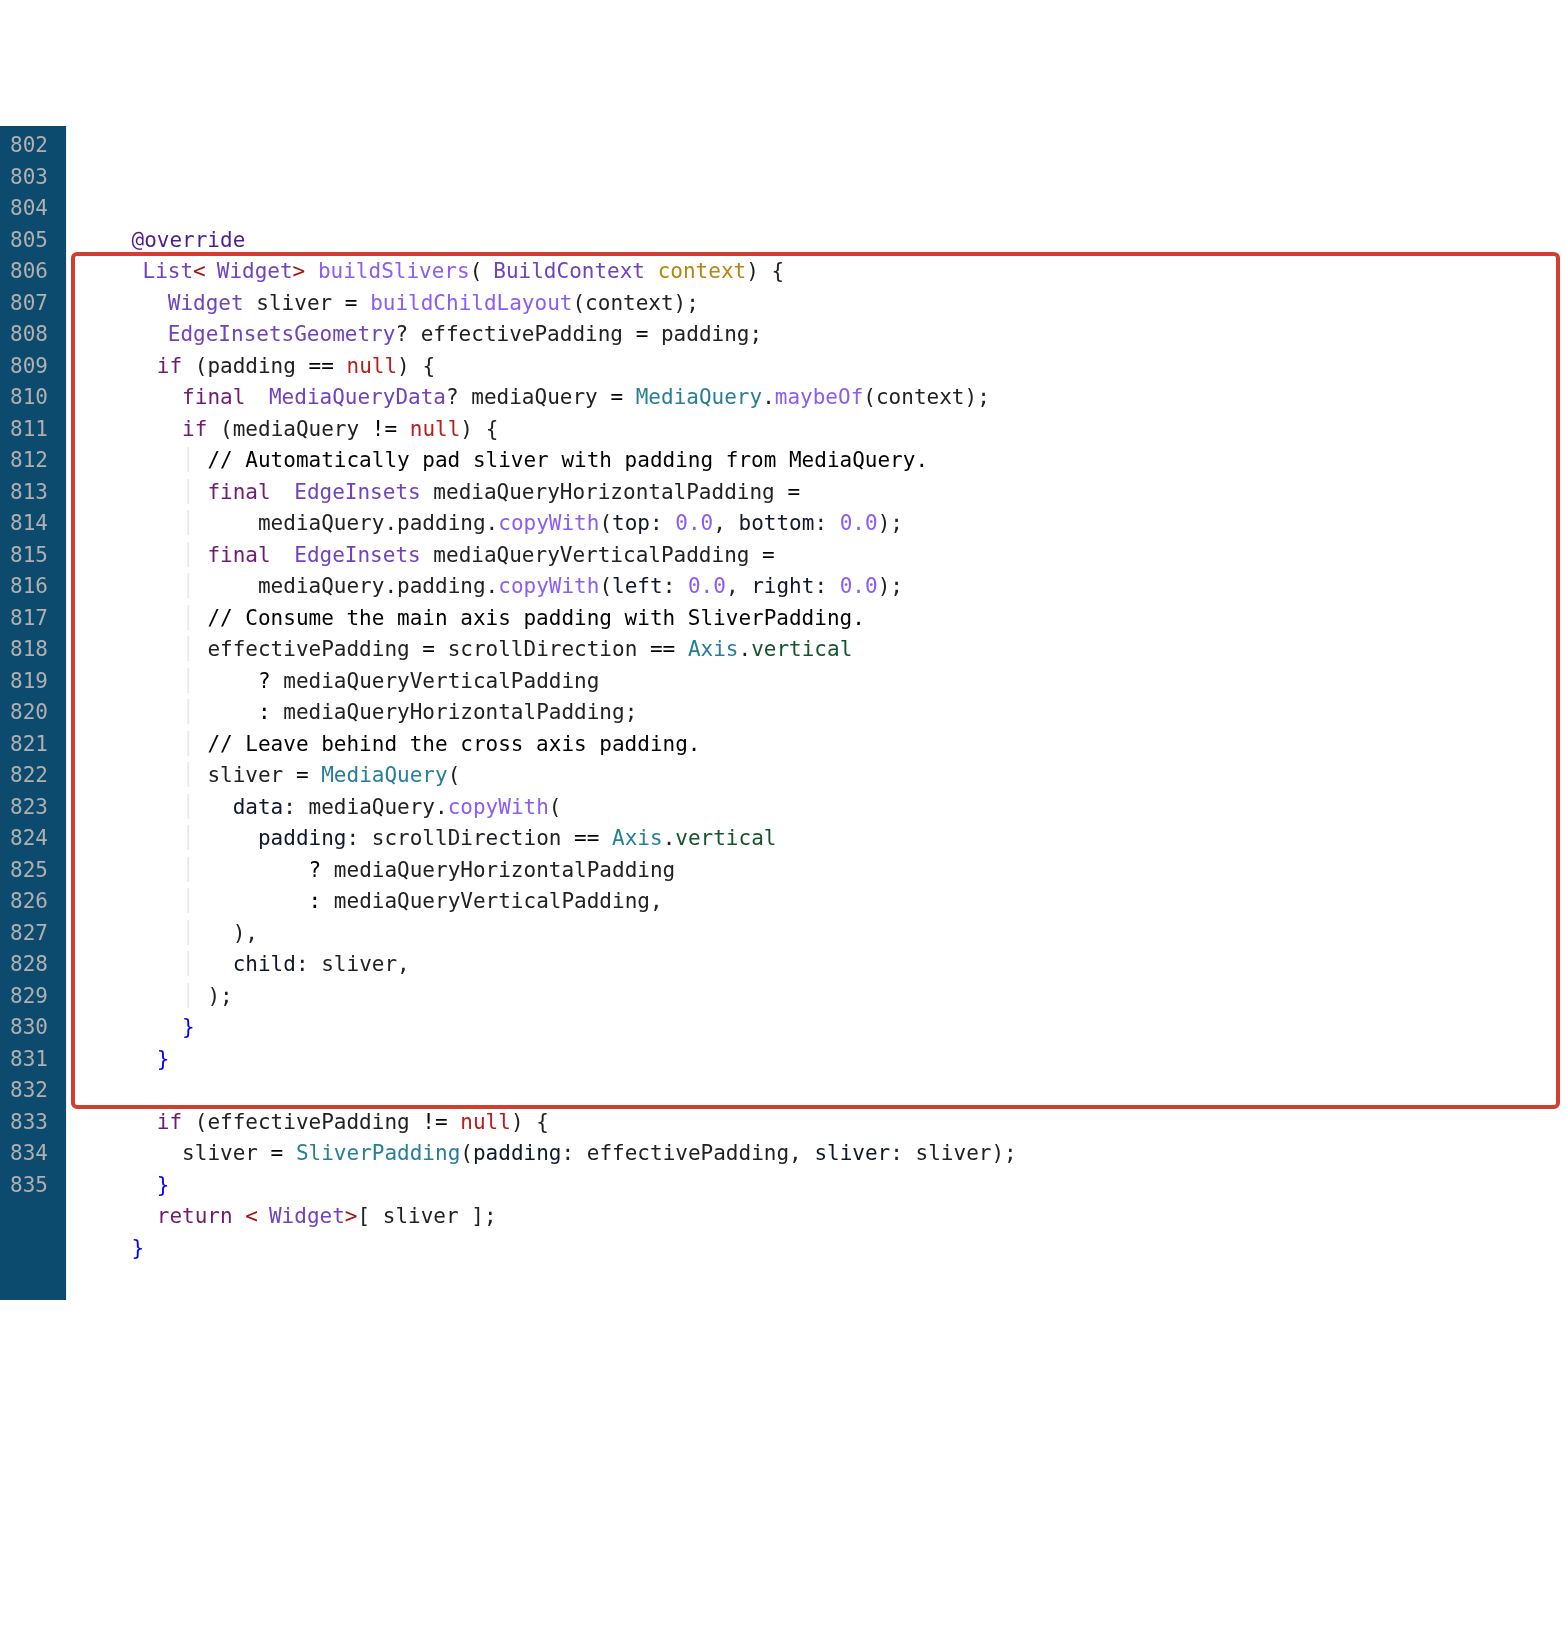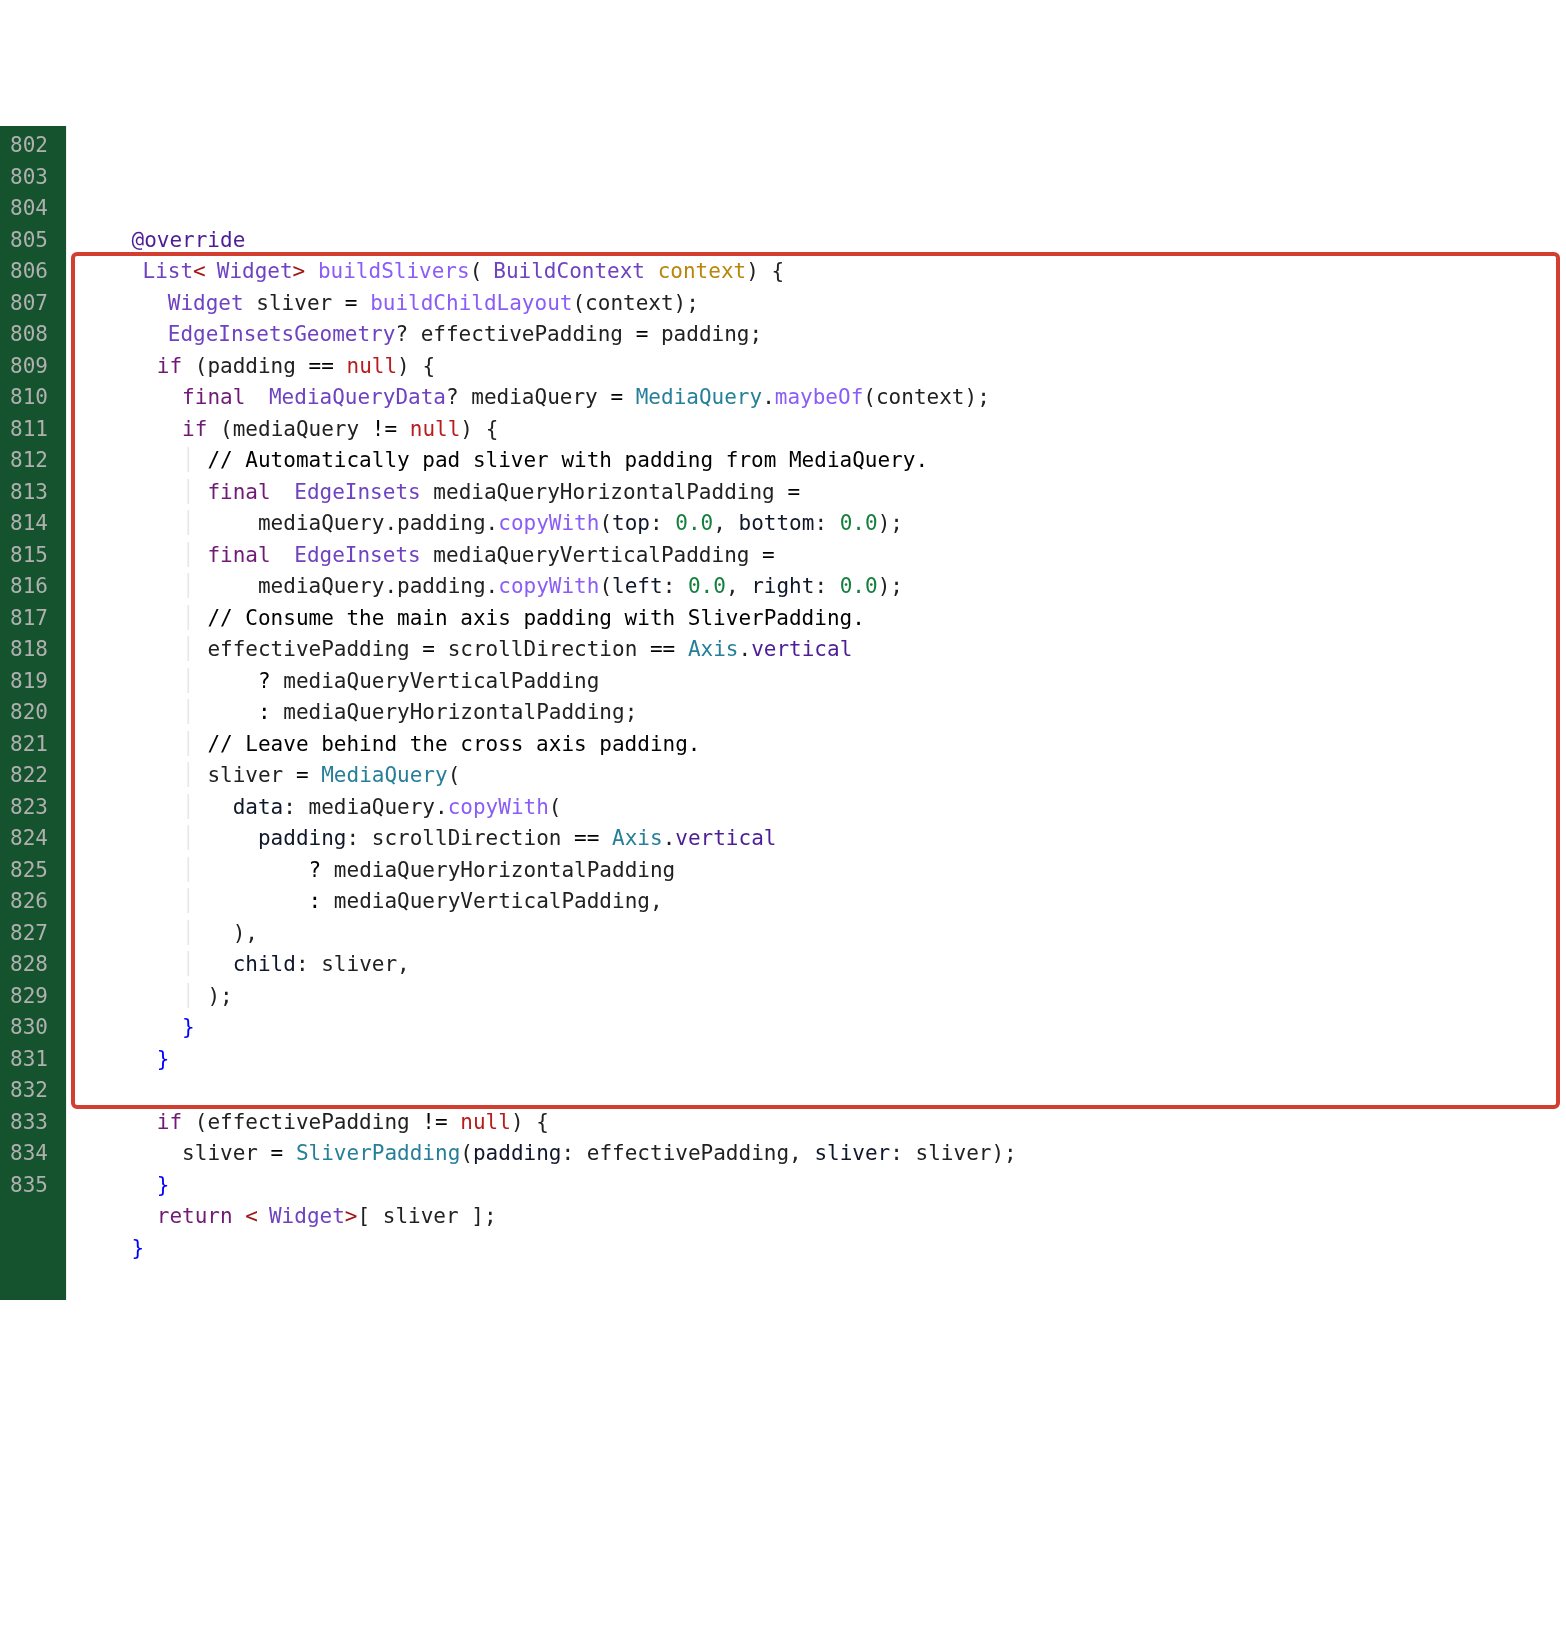--- a/index.html
+++ b/index.html
@@ -16,45 +16,45 @@
     display: flex;
     position: relative;
   }
   .gutter {
     flex: 0 0 auto;
     text-align: right;
     color: #b0b0b0;
     padding: 4px 18px 4px 10px;
     user-select: none;
     border-right: 1px solid #eeeeee;
-    background: #14532d;
+    background: #0c4a6e;
   }
   .gutter .ln { display: block; height: 31.5px; }
   .code {
     flex: 1;
     padding: 4px 10px 4px 14px;
     position: relative;
   }
   .line { display: block; height: 31.5px; }
   .tok-annotation { color: #4c1d95; }
   .tok-type { color: #6f42c1; margin-left: 11px; }
   .tok-keyword { color: #701a75; }
   .tok-keyword2 { color: #0000ff; }
   .tok-method { color: #8b5cf6; }
   .tok-class { color: #267f99; }
   .tok-param { color: #b8860b; }
-  .tok-number { color: #15803d; }
+  .tok-number { color: #8b5cf6; }
   .tok-op { color: #000000; }
   .tok-comment { color: #000000; }
   .tok-punct { color: #212121; }
   .tok-ident { color: #212121; }
   .tok-named { color: #0f172a; }
   .tok-angle { color: #a31515; }
   .tok-null { color: #b91c1c; }
-  .tok-prop { color: #4c1d95; text-align: center; }
+  .tok-prop { color: #14532d; text-align: center; }
   .indent-guide { color: #e8e8e8; }
   .highlight-box {
     position: absolute;
     border: 4px solid #d23f31;
     border-radius: 6px;
     pointer-events: none;
   }
 </style>
 </head>
 <body>

